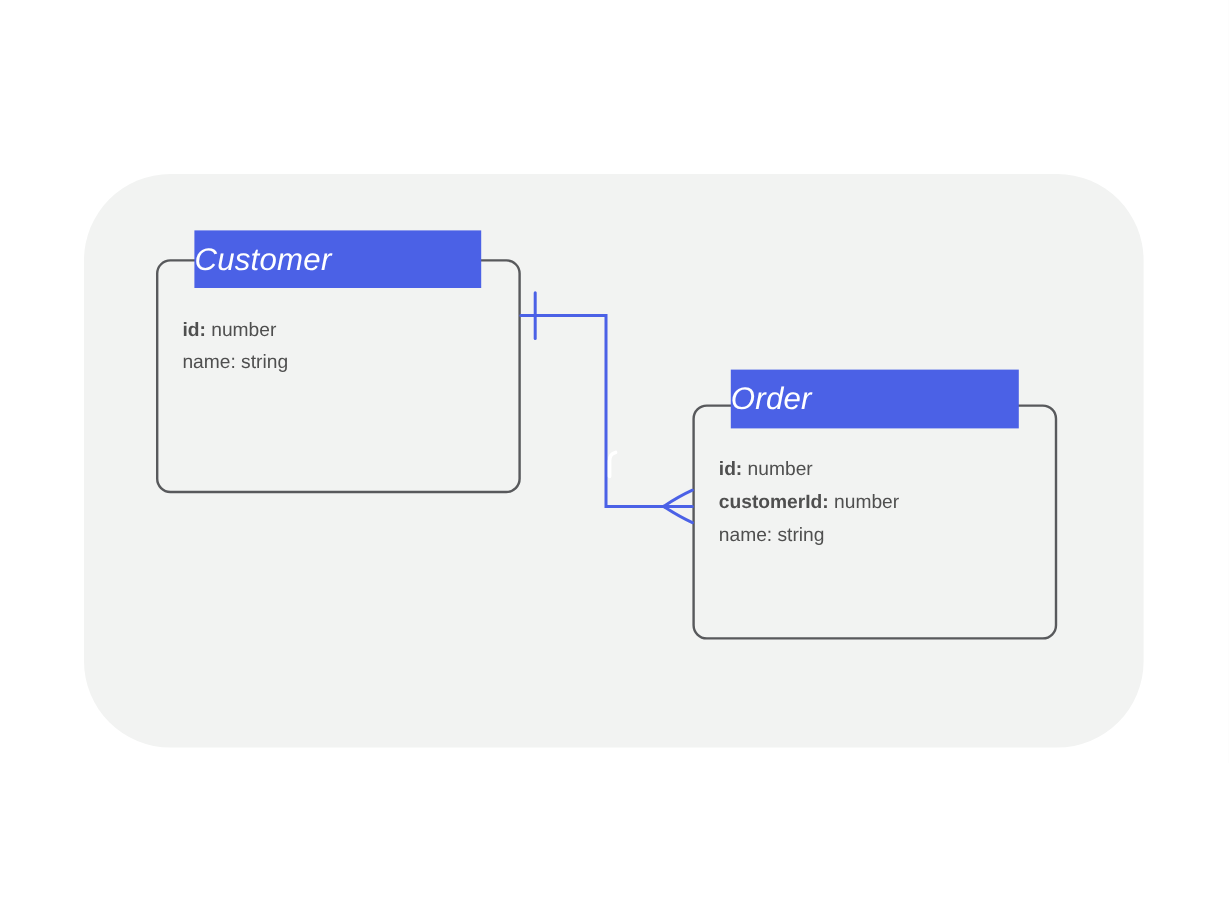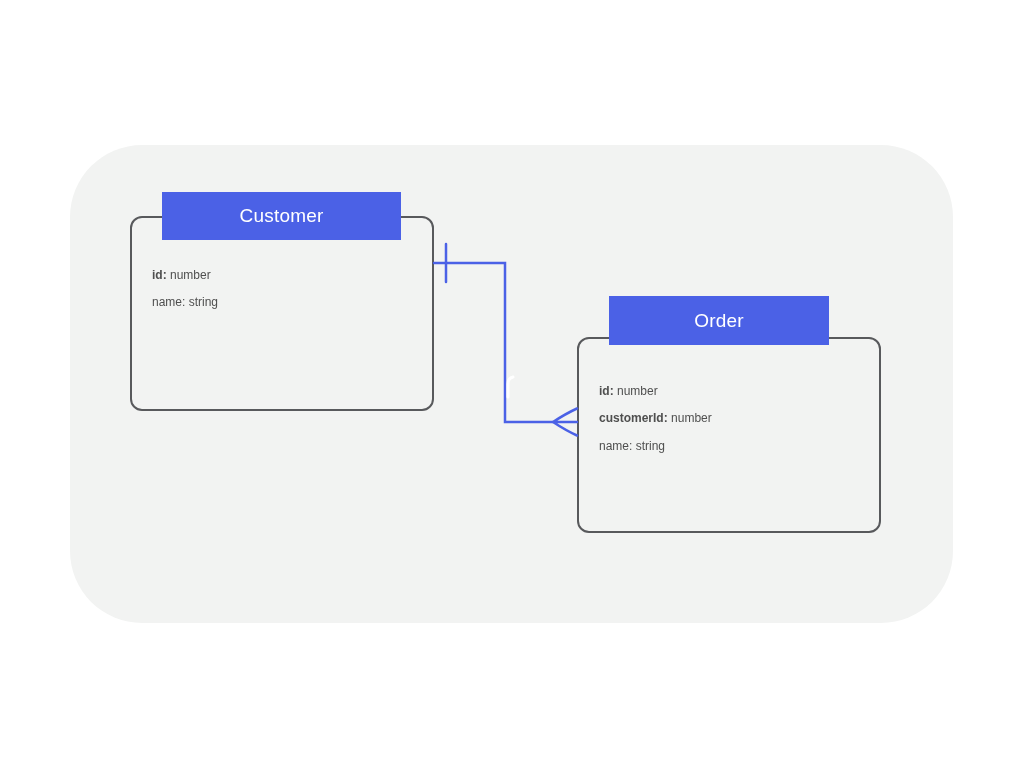--- a/index.html
+++ b/index.html
@@ -21,31 +21,31 @@
     position: absolute;
     border: 2px solid var(--box-border, #58595c);
     border-radius: 12px;
     background: transparent;
     z-index: 1;
   }
   .entity-header {
     position: absolute;
     background: var(--header-bg, #4b61e6);
     color: var(--header-text, #ffffff);
-    font-size: 19px;
+    font-size: 26px;
     font-weight: 500;
     letter-spacing: 0.2px;
     display: flex;
     align-items: center;
-    justify-content: center;
     z-index: 2;
+    font-style: italic;
   }
   .fields {
     position: absolute;
-    font-size: 12px;
+    font-size: 16px;
     line-height: 27.4px;
     color: var(--field-text, #4f4f4f);
     z-index: 2;
     white-space: nowrap;
   }
   .bold { font-weight: bold; }
   .fsep { white-space: pre; }
   .connector-layer {
     position: absolute;
     left: 0; top: 0;
@@ -79,21 +79,21 @@
       <span class="bold"><span>id</span><span class="fsep">: </span></span><span>number</span>
     </div>
     <div>
       <span><span>name</span><span class="fsep">: </span></span><span>string</span>
     </div>
   </div>
 </div>
 
 <div>
   <div class="entity-box" style="left:577px; top:337px; width:304px; height:196px;"></div>
-  <div class="entity-header" style="left:609px; top:296px; width:220px; height:49px;">
+  <div class="entity-header" style="left:609px; top:308px; width:240px; height:49px;">
     <span>Order</span>
   </div>
   <div class="fields" style="left:599px; top:378px;">
     <div>
       <span class="bold"><span>id</span><span class="fsep">: </span></span><span>number</span>
     </div>
     <div>
       <span class="bold"><span>customerId</span><span class="fsep">: </span></span><span>number</span>
     </div>
     <div>

